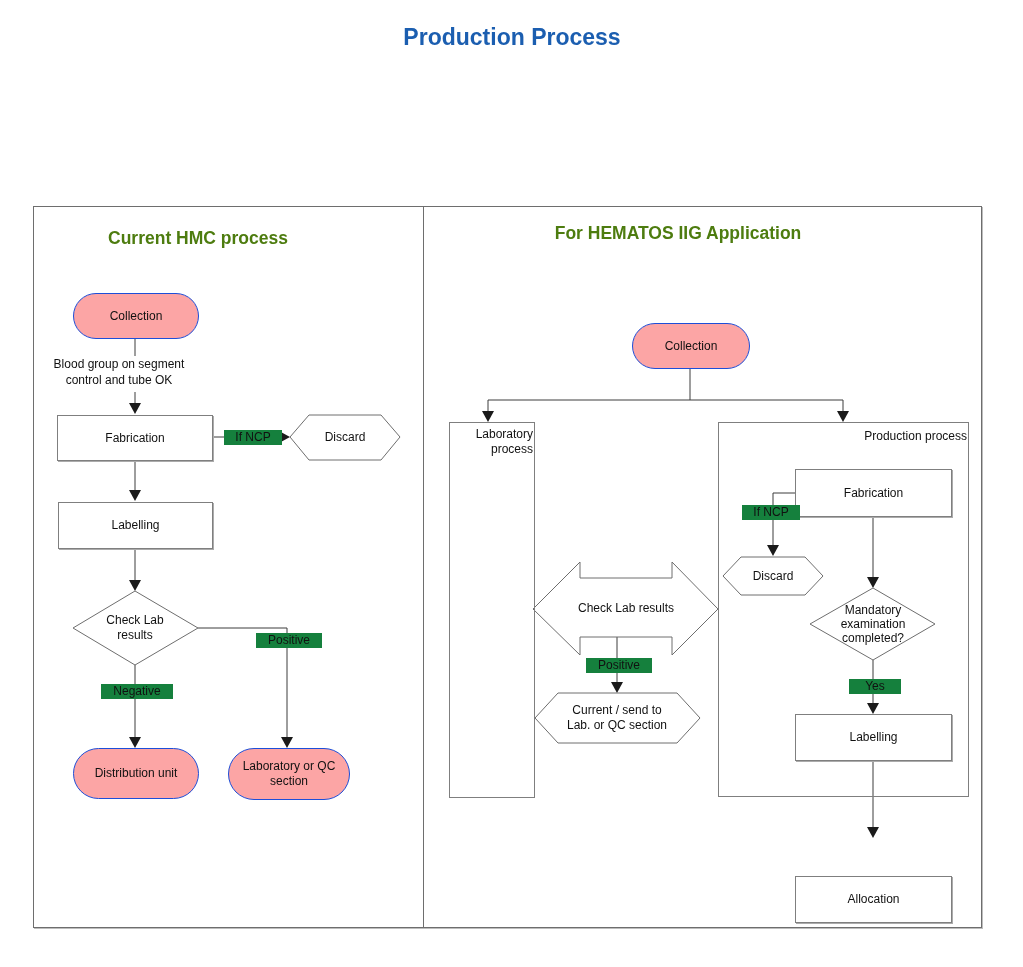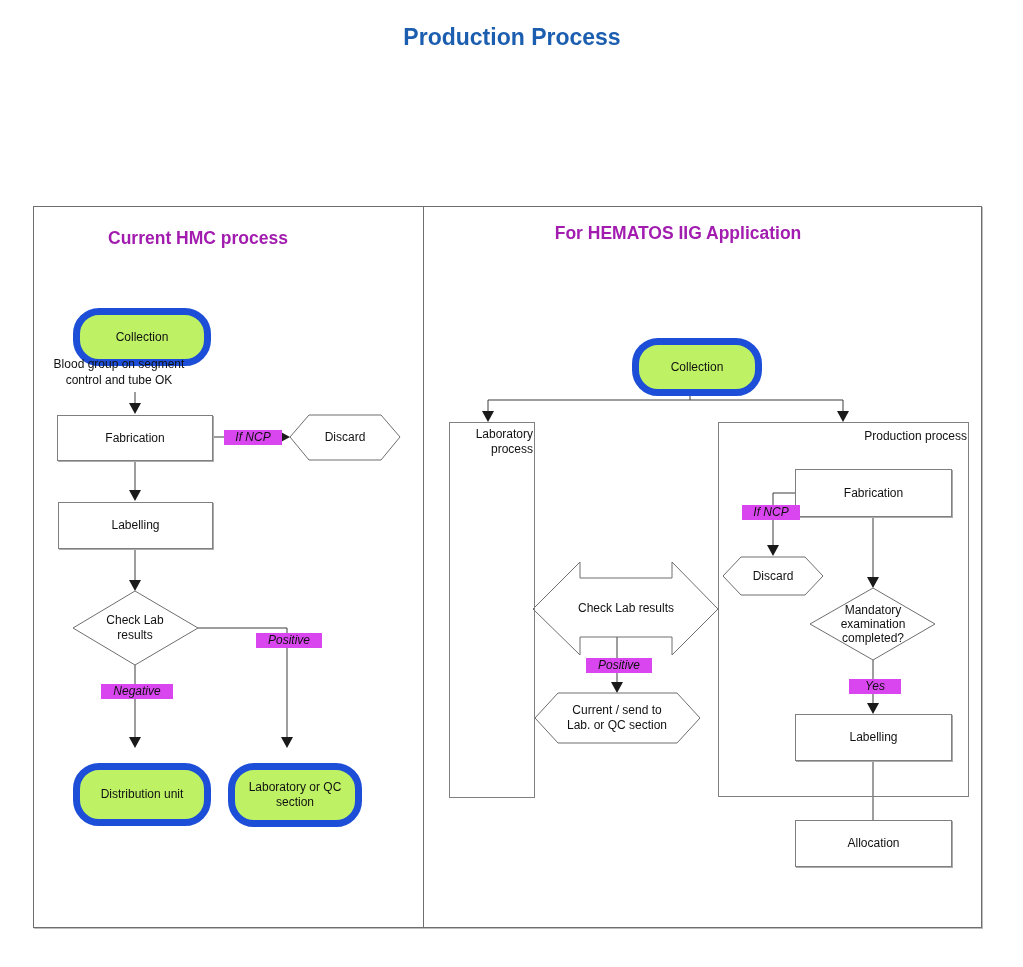--- a/index.html
+++ b/index.html
@@ -7,39 +7,39 @@
     position:relative; width:1023px; height:967px; background:#ffffff;
     font-family:"Liberation Sans", sans-serif; color:#111; overflow:hidden;
   }
   .svg-layer { position:absolute; left:0; top:0; z-index:1; }
   .main-title {
     position:absolute; left:262px; top:24px; width:500px; text-align:center;
     font-size:23px; font-weight:bold; color:#1b5eb0; z-index:3;
   }
   .panel-title {
     position:absolute; text-align:center; font-size:17.5px; font-weight:bold;
-    color:#a21caf; z-index:3; line-height:25px;
+    color:#4d7c0f; z-index:3; line-height:25px;
   }
   .outer-box {
     position:absolute; left:33px; top:206px; width:947px; height:720px;
     border:1px solid #6e6e6e; box-shadow:1px 1px 0 #bdbdbd; z-index:0; background:#fff;
   }
   .divider { position:absolute; left:423px; top:206px; width:1px; height:721px; background:#6e6e6e; z-index:0; }
   .shape {
     position:absolute; display:flex; align-items:center; justify-content:center;
     text-align:center; font-size:12px; line-height:15px; color:#111; z-index:2;
   }
   .rect { background:#fff; border:1px solid #7f7f7f; box-shadow:1px 1px 0 #ababab; }
-  .stadium { background:#bef264; border:7px solid #1d4ed8; border-radius:26px;margin-top:15px; }
+  .stadium { background:#fca5a5; border:1px solid #1d4ed8; border-radius:26px; }
   .container-box { position:absolute; border:1px solid #7f7f7f; z-index:2; background:transparent; }
   .container-label {
     position:absolute; text-align:right; font-size:12px; line-height:15px; z-index:3;
   }
   .label { position:absolute; text-align:center; font-size:12px; line-height:15px; z-index:3; background:transparent; }
-  .label-bg { background:#d946ef; padding:0 2px;font-style:italic; }
+  .label-bg { background:#15803d; padding:0 2px; }
   .note { position:absolute; text-align:center; font-size:12px; line-height:16px; z-index:3; }
   svg line, svg polyline { stroke:#3d3d3d; stroke-width:1; fill:none; }
   svg path.head { fill:#1a1a1a; stroke:none; }
   svg polygon.outline { fill:#ffffff; stroke:#6e6e6e; stroke-width:1; }
 </style>
 </head>
 <body>
 
 <div class="canvas">
 
@@ -150,21 +150,21 @@
   <div class="shape" style="left:823px; top:585px; width:100px; height:78px; line-height:14px;">
     <span style="width:92px;">Mandatory examination completed?</span>
   </div>
 
   <div class="label label-bg" style="left:849px; top:679px; width:48px;">Yes</div>
 
   <div class="shape rect" style="left:795px; top:714px; width:155px; height:45px;">
     <span>Labelling</span>
   </div>
 
-  <div class="shape rect" style="left:795px; top:820px; width:155px; height:45px;">
+  <div class="shape rect" style="left:795px; top:876px; width:155px; height:45px;">
     <span>Allocation</span>
   </div>
 
   <div class="label" style="left:560px; top:601px; width:132px;">Check Lab results</div>
 
   <div class="label label-bg" style="left:586px; top:658px; width:62px;">Positive</div>
 
   <div class="shape" style="left:559px; top:693px; width:116px; height:50px;">
     <span style="width:116px;">Current / send to Lab. or QC section</span>
   </div>

